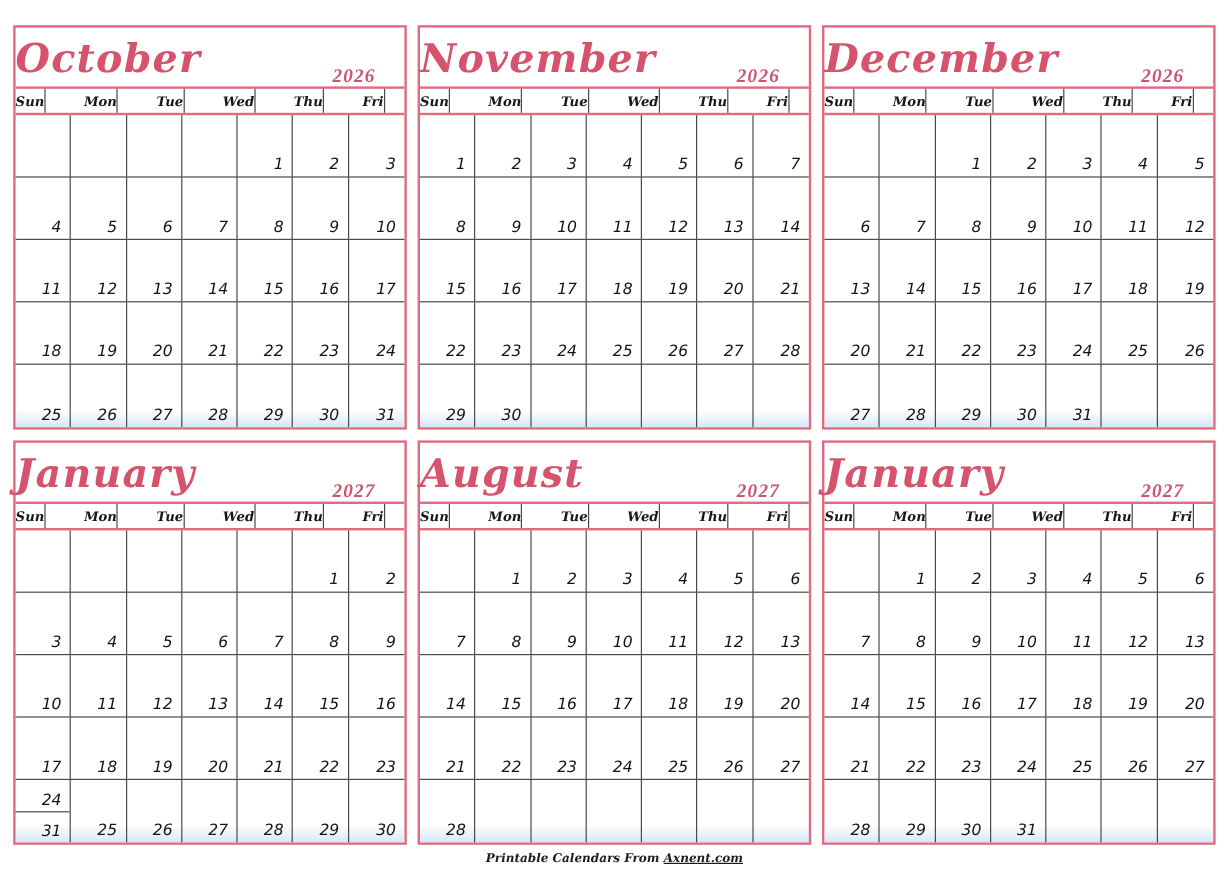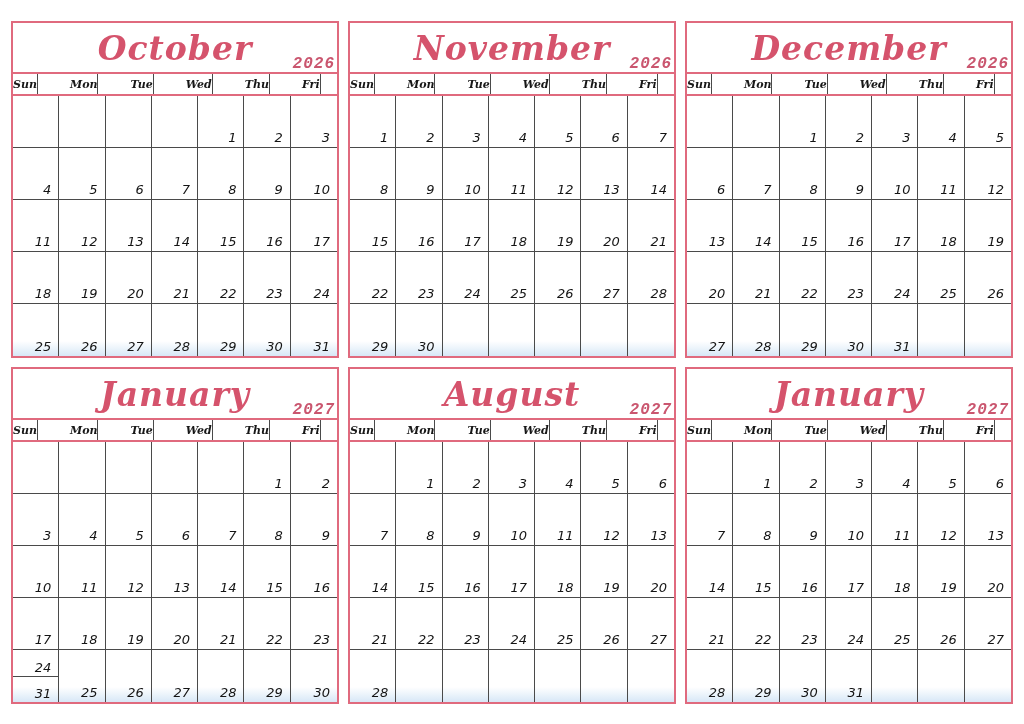--- a/index.html
+++ b/index.html
@@ -21,30 +21,30 @@
     box-sizing:border-box;
     border:2px solid var(--border-pink);
     background:#ffffff;
     display:flex;flex-direction:column;
   }
   .title-bar{
     position:relative;
     height:49px;flex:0 0 49px;
   }
   .month-name{
-    display:block;text-align:center;
+    display:block;text-align:left;
     font-family:"DejaVu Serif","Liberation Serif",serif;
     font-style:italic;font-weight:bold;
     font-size:33px;line-height:52px;
     color:var(--accent-pink);
     letter-spacing:1px;
   }
   .year{
-    position:absolute;right:2px;bottom:-1px;
-    font-family:Liberation Mono, monospace;
+    position:absolute;right:24px;bottom:-1px;
+    font-family:Liberation Serif, serif;
     font-style:italic;font-weight:bold;
     font-size:16px;color:var(--year-pink);
     letter-spacing:1px;
     margin-left:36px;
   }
   .weekday-row{
     flex:0 0 20px;height:20px;
     border-top:2px solid var(--border-pink);
     border-bottom:2px solid var(--border-pink);
     display:grid;grid-template-columns:repeat(7,1fr);gap:32px;
@@ -770,13 +770,17 @@
           </div>
           <div class="cell">
             <span class="daynum">31</span>
           </div>
           <div class="cell"></div>
           <div class="cell"></div>
           <div class="cell"></div>
         </div>
       </div>
     </div>
+  <div class="footer">
+    <span>Printable Calendars From</span>
+    <a href="#">Axnent.com</a>
+  </div>
 </div>
 
 </body></html>

